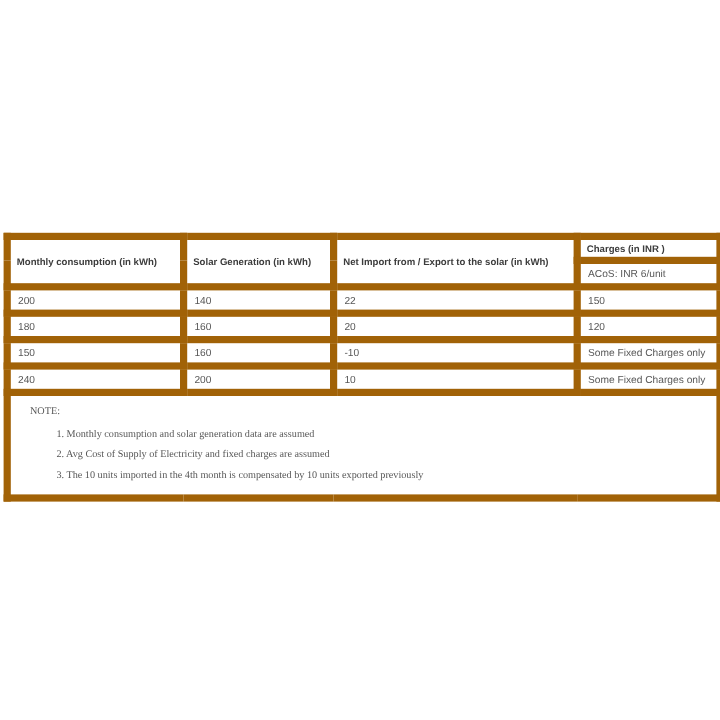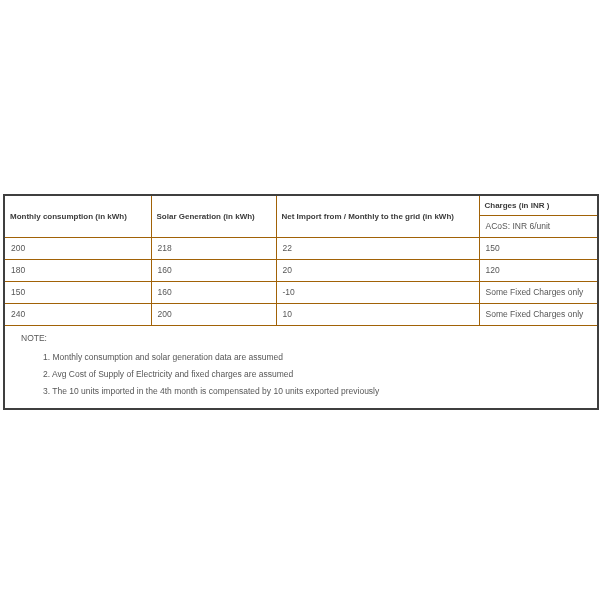--- a/index.html
+++ b/index.html
@@ -21,21 +21,21 @@
     width: 594px;
   }
   table.data-table {
     border-collapse: collapse;
     table-layout: fixed;
     width: 594px;
     background: #ffffff;
     border: 2px solid #3f3f3f;
   }
   .data-table th, .data-table td {
-    border: 1px solid #a16207;
+    border: 6px solid #a16207;
     padding: 0 6px;
     text-align: left;
     vertical-align: middle;
     white-space: nowrap;
     overflow: hidden;
   }
   .data-table th {
     font-size: 8px;
     font-weight: bold;
     color: #3c3c3c;
@@ -47,20 +47,21 @@
   }
   tr.h-main  { height: 20px; }
   tr.h-sub   { height: 22px; }
   tr.data-row { height: 22px; }
   td.charges-sub { font-weight: normal; }
   td.note-cell {
     height: 75px;
     vertical-align: top;
     padding: 5px 16px;
     white-space: normal;
+    font-family: Liberation Serif, serif;
   }
   .note-label {
     font-size: 8.5px;
     color: #575757;
     line-height: 10px;
     margin-top: 2px;
   }
   ol.note-list {
     list-style: none;
     margin: 9px 0 0 0;
@@ -82,31 +83,31 @@
       <colgroup>
         <col style="width:147px">
         <col style="width:125px">
         <col style="width:203px">
         <col style="width:119px">
       </colgroup>
       <thead>
         <tr class="h-main">
           <th rowspan="2">Monthly consumption (in kWh)</th>
           <th rowspan="2">Solar Generation (in kWh)</th>
-          <th rowspan="2">Net Import from / Monthly to the grid (in kWh)</th>
+          <th rowspan="2">Net Import from / Export to the solar (in kWh)</th>
           <th>Charges (in INR )</th>
         </tr>
         <tr class="h-sub">
           <td class="charges-sub">ACoS: INR 6/unit</td>
         </tr>
       </thead>
       <tbody>
         <tr class="data-row">
           <td>200</td>
-          <td>218</td>
+          <td>140</td>
           <td>22</td>
           <td>150</td>
         </tr>
         <tr class="data-row">
           <td>180</td>
           <td>160</td>
           <td>20</td>
           <td>120</td>
         </tr>
         <tr class="data-row">

